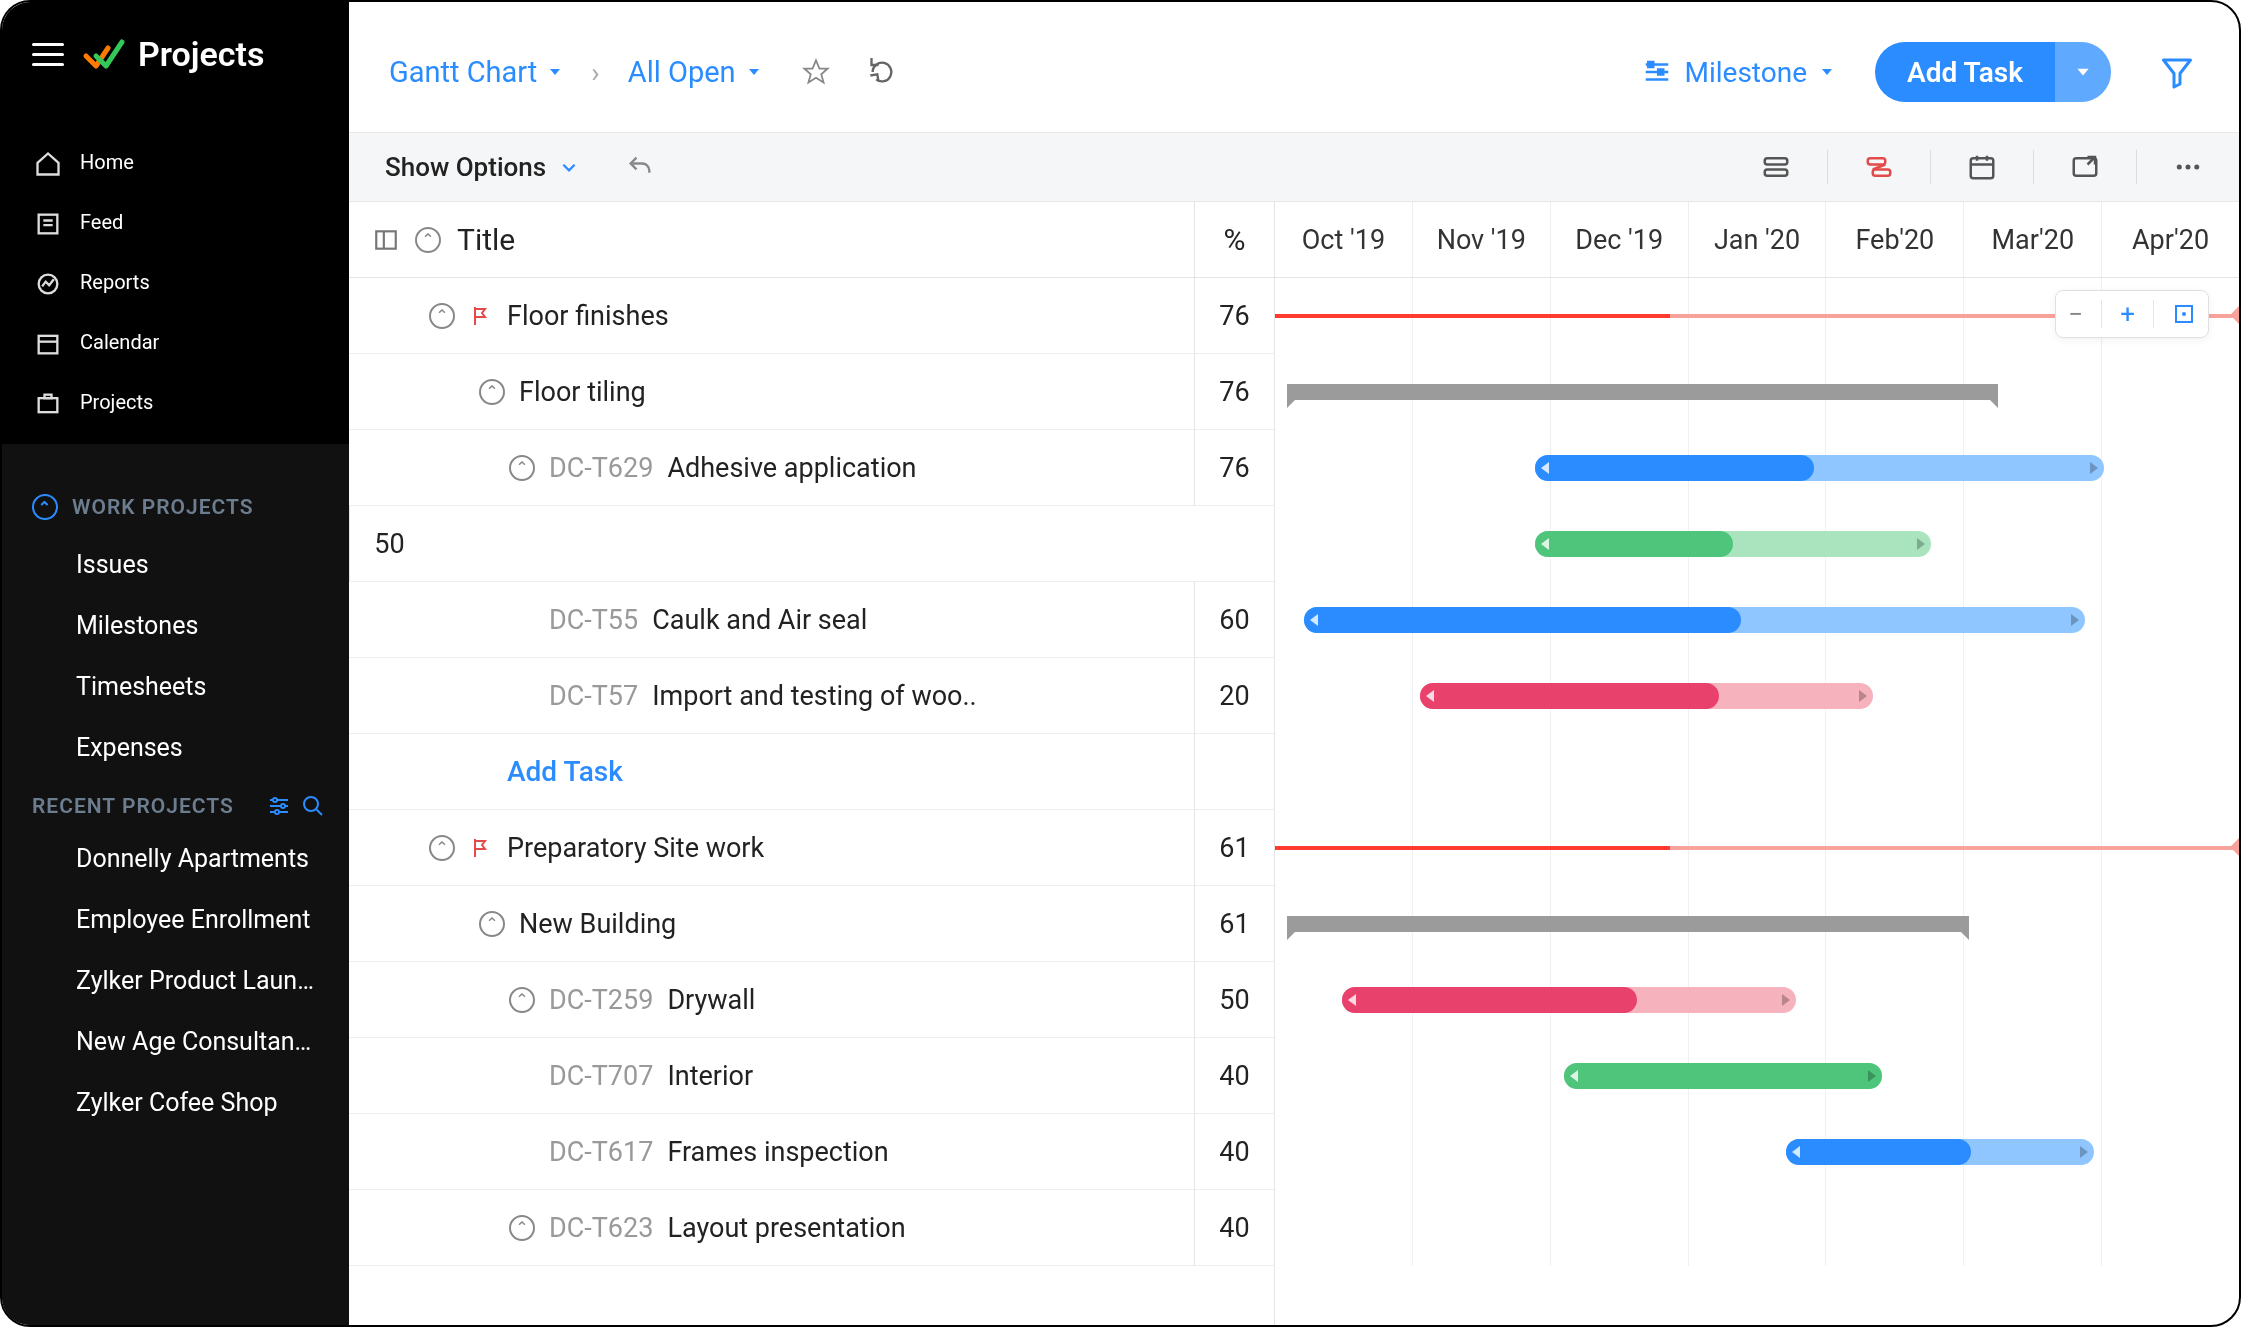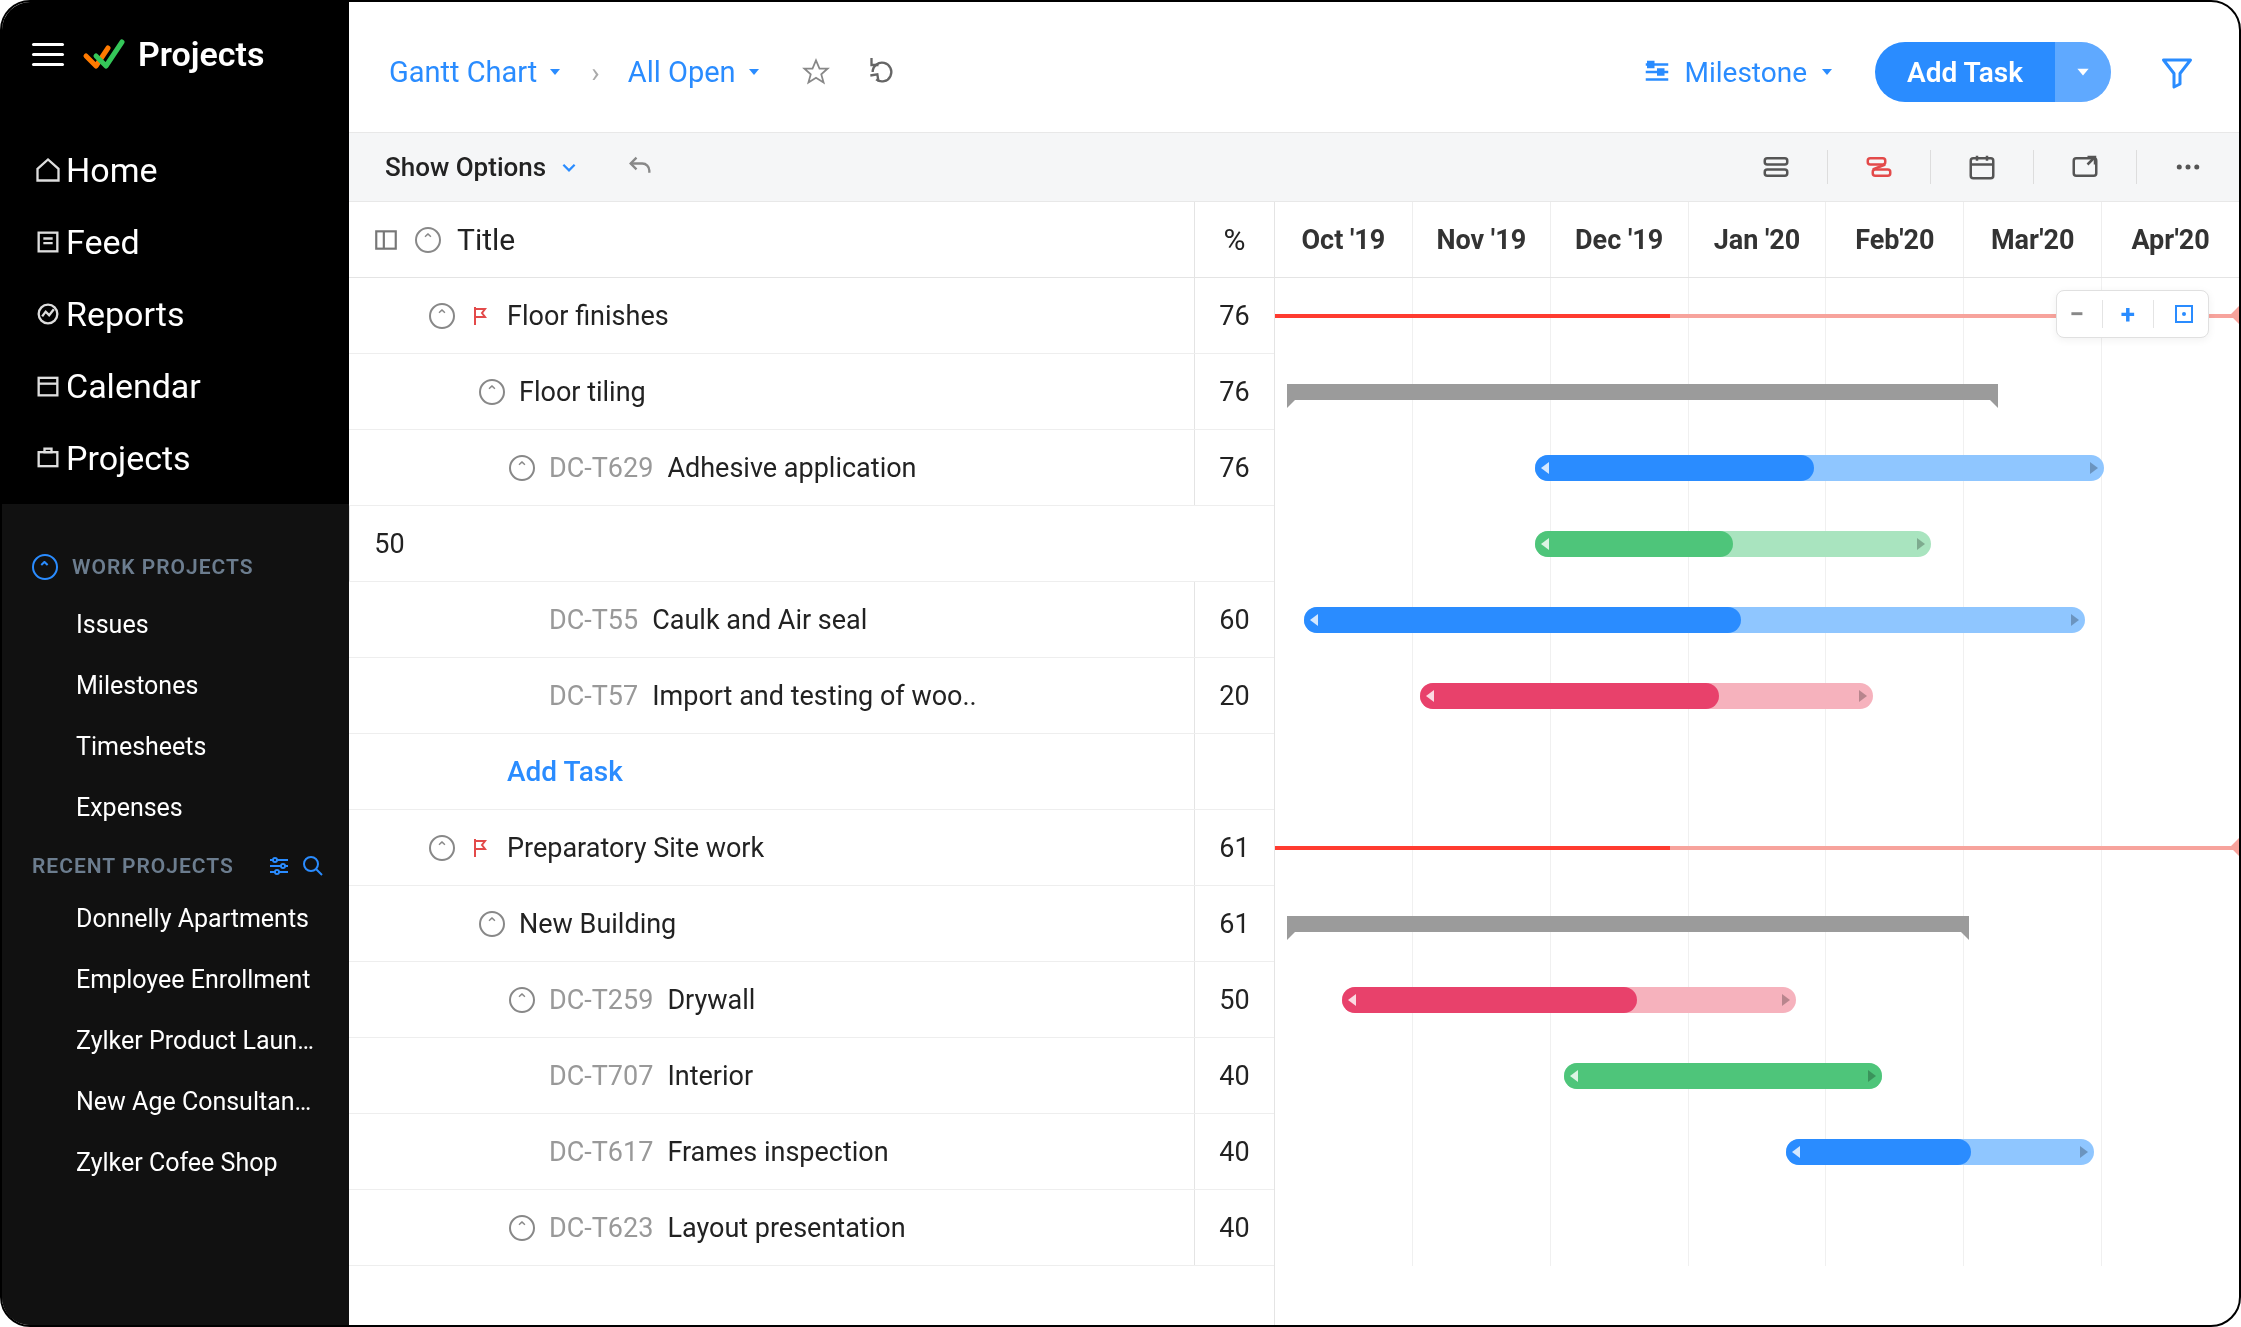--- a/index.html
+++ b/index.html
@@ -8,21 +8,21 @@
 
 
 .sidebar { width: 347px; background: #000; color: #fff; display: flex; flex-direction: column; }
 .sb-header { display: flex; align-items: center; gap: 18px; padding: 30px 30px 28px 30px; }
 .hamburger { display: flex; flex-direction: column; gap: 7px; cursor: pointer; }
 .hamburger span { width: 32px; height: 3px; background: #fff; border-radius: 2px; }
 .brand { display: flex; align-items: center; gap: 12px; }
 .brand-logo { width: 44px; height: 44px; }
 .brand-text { color: #fff; font-size: 34px; font-weight: 600; }
 .sb-nav { padding: 30px 0 10px 0; }
-.sb-item { display: flex; align-items: center; gap: 4px; padding: 16px 32px; font-size: 34px; cursor: pointer; }
+.sb-item { display: flex; align-items: flex-start; gap: 18px; padding: 16px 32px; font-size: 20px; cursor: pointer; }
 .sb-item .ic { width: 28px; height: 28px; display: inline-flex; align-items: center; justify-content: center; }
 .sb-section { padding: 40px 0 10px 0; background: #111; flex: 1; }
 .sb-section-head { display: flex; align-items: center; gap: 14px; padding: 10px 30px 14px 30px; color: #6c7d8f; font-size: 21px; letter-spacing: 1px; font-weight: 600; }
 .sb-sub { padding: 16px 30px 16px 74px; font-size: 25px; cursor: pointer; }
 .recent-head { display: flex; align-items: center; padding: 16px 24px 10px 30px; color: #6c7d8f; font-size: 21px; letter-spacing: 1px; font-weight: 600; gap: 10px; }
 .recent-head .spacer { flex: 1; }
 .recent-item { padding: 16px 30px 16px 74px; font-size: 25px; white-space: nowrap; overflow: hidden; text-overflow: ellipsis; cursor: pointer; }
 
 
 .main { flex: 1; display: flex; flex-direction: column; }
@@ -50,21 +50,21 @@
 .lh-pct { width: 80px; text-align: center; font-size: 30px; border-left: 1px solid #e4e4e4; height: 100%; display: flex; align-items: center; justify-content: center; }
 .trow { display: flex; align-items: center; height: 76px; border-bottom: 1px solid #eee; }
 .trow .namecell { flex: 1; display: flex; align-items: center; gap: 14px; font-size: 27px; overflow: hidden; }
 .trow .pctcell { width: 80px; text-align: center; font-size: 27px; border-left: 1px solid #e4e4e4; height: 100%; display: flex; align-items: center; justify-content: center; }
 .indent-0 { padding-left: 80px; }
 .indent-1 { padding-left: 130px; }
 .indent-2 { padding-left: 160px; }
 .task-id { color: #999; }
 .addtask-inline { color: #2a8cff; font-size: 28px; padding-left: 158px; font-weight: 500; }
 
-.rightcol { flex: 1; position: relative; overflow: hidden; font-weight: bold; }
+.rightcol { flex: 1; position: relative; overflow: hidden; }
 .timeline-head { display: flex; height: 76px; border-bottom: 1px solid #e4e4e4; }
 .th-cell { flex: 1; display: flex; align-items: center; justify-content: center; font-size: 27px; color: #333; border-left: 1px solid #eee; }
 .th-cell:first-child { border-left: none; }
 .chartbody { position: relative; }
 .grid { position: absolute; inset: 0; display: flex; }
 .grid .gcol { flex: 1; border-left: 1px solid #f0f0f0; }
 .grid .gcol:first-child { border-left: none; }
 .rrow { height: 76px; position: relative; border-bottom: 1px solid transparent; }
 .bar { position: absolute; height: 26px; top: 25px; border-radius: 13px; }
 .bar .done { position: absolute; left: 0; top: 0; height: 100%; border-radius: 13px; }

